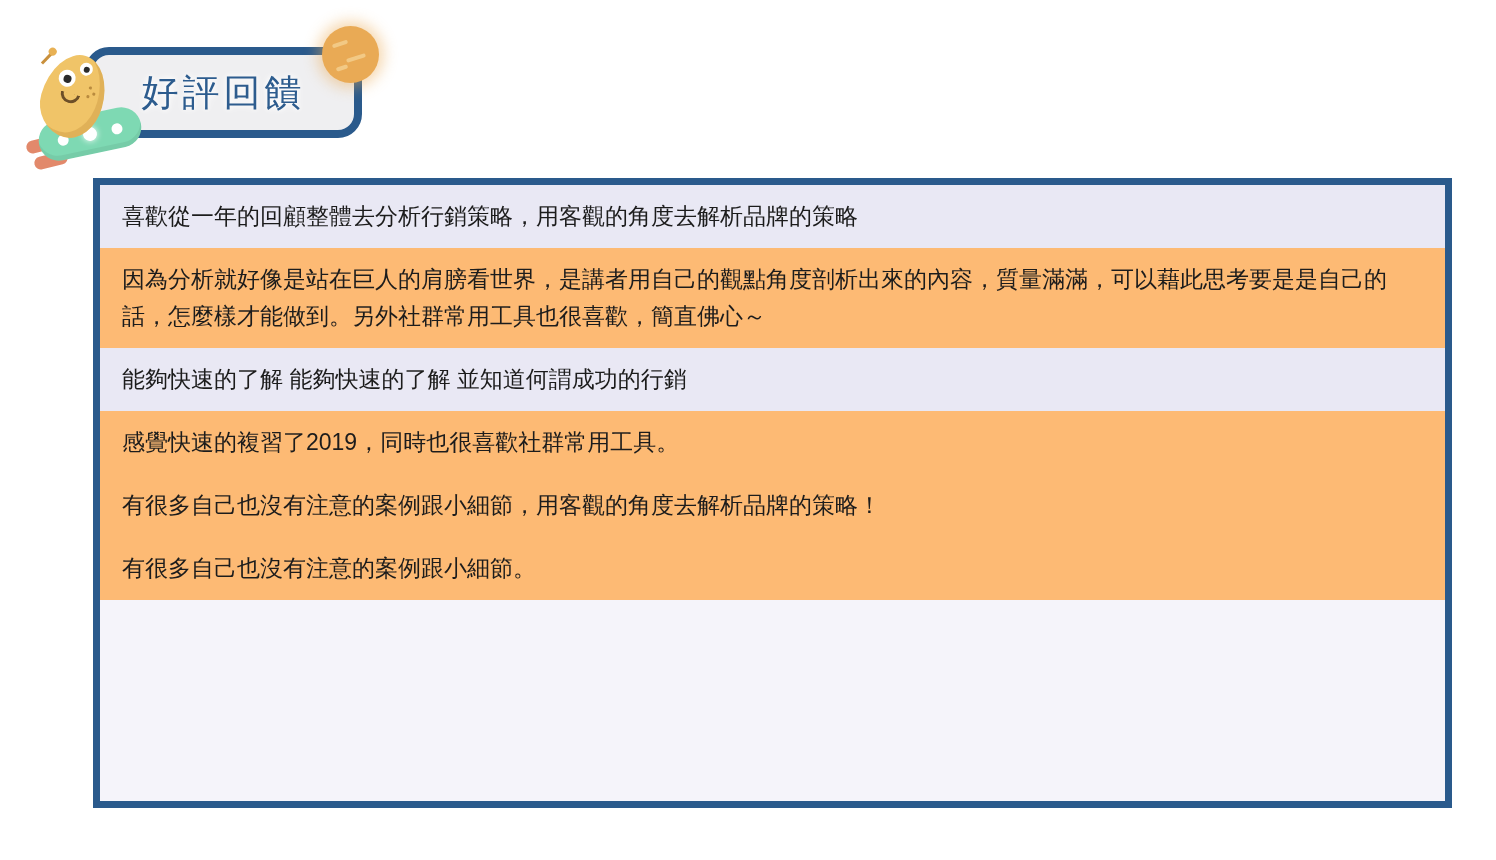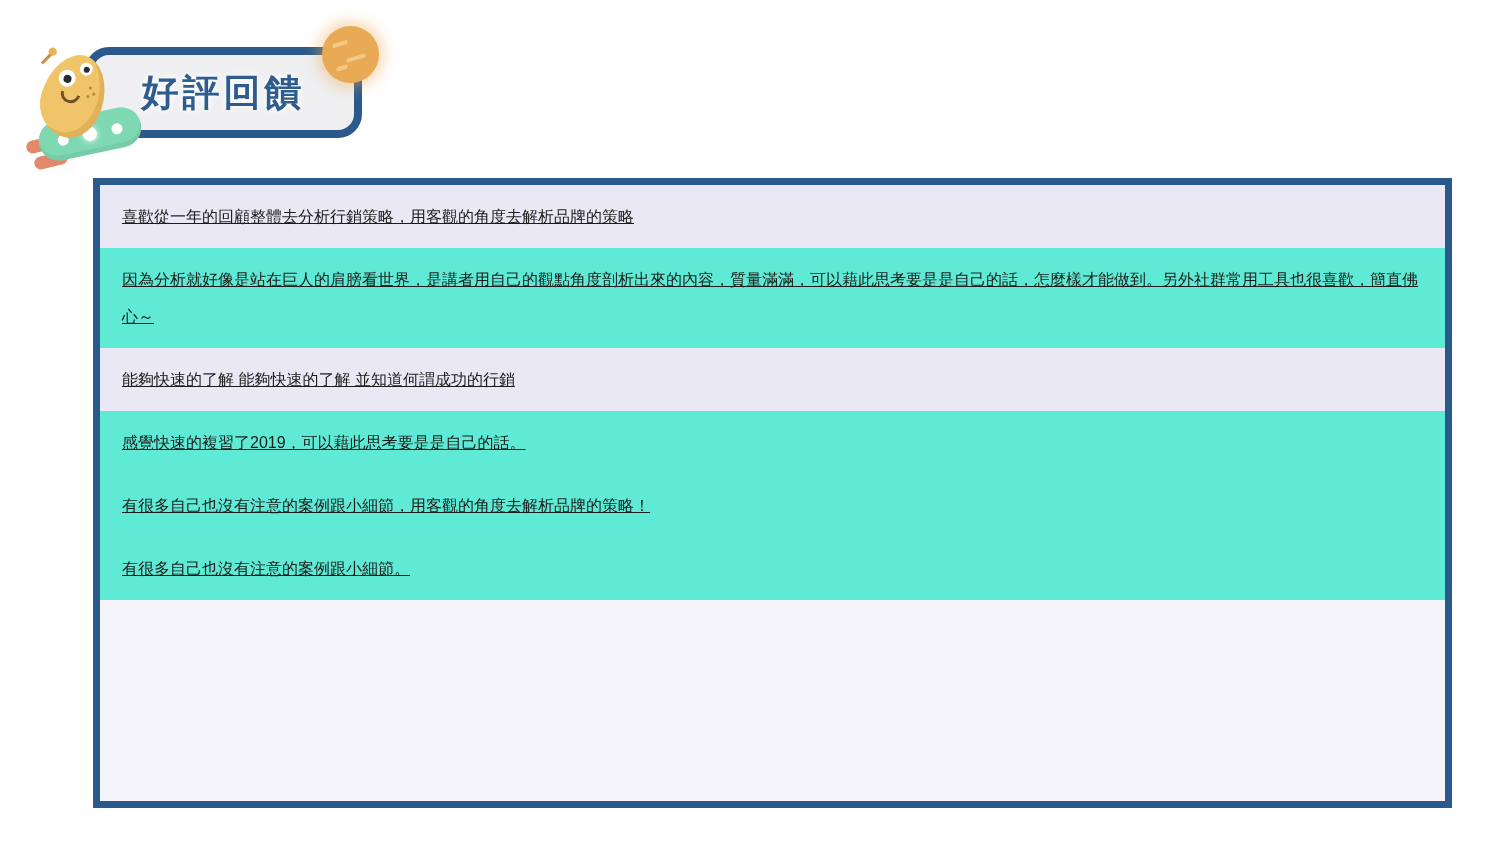--- a/index.html
+++ b/index.html
@@ -30,21 +30,21 @@
   .title-badge {
     position: absolute; left: 85px; top: 47px;
     width: 277px; height: 91px;
     background: #efeff1;
     border: 8px solid #2a5a8c;
     border-radius: 24px;
     z-index: 5;
     display: flex; align-items: center; justify-content: center;
   }
   .title-badge .badge-text {
-    font-size: 37px; font-weight: bold; color: #2d5c8e;
+    font-size: 37px; font-weight: normal; color: #2d5c8e;
     letter-spacing: 4px;
     text-shadow: 0 0 5px #ffffff, 0 0 8px #ffffff;
   }
 
   
   .mascot { position: absolute; left: 8px; top: 52px; width: 130px; height: 120px; z-index: 7; }
   .mascot .leg {
     position: absolute; background: #e2896b; border-radius: 8px;
     width: 34px; height: 13px;
   }
@@ -102,27 +102,26 @@
   
   .feedback-table {
     position: absolute; left: 93px; top: 178px;
     width: 1359px; min-height: 630px;
     border: 7px solid #2a5a8c;
     background: #f5f4fa;
     display: flex; flex-direction: column;
   }
   .feedback-row {
     padding: 13px 22px;
-    font-size: 16px; line-height: 37px;
+    font-size: 23px; line-height: 37px;
     color: #1c1c1c;
     flex: 0 0 auto;
-    text-decoration: underline;
   }
   .feedback-row.odd  { background: #e9e8f4; }
-  .feedback-row.even { background: #5eead4; }
+  .feedback-row.even { background: #fdba74; }
 </style>
 </head>
 <body>
 
 <div class="canvas">
 
   <div class="accent-circle">
     <div class="dash d1"></div>
     <div class="dash d2"></div>
     <div class="dash d3"></div>
@@ -152,18 +151,18 @@
       <div class="freckle f1"></div>
       <div class="freckle f2"></div>
       <div class="freckle f3"></div>
     </div>
   </div>
 
   <div class="feedback-table">
     <div class="feedback-row odd">喜歡從一年的回顧整體去分析行銷策略，用客觀的角度去解析品牌的策略</div>
     <div class="feedback-row even">因為分析就好像是站在巨人的肩膀看世界，是講者用自己的觀點角度剖析出來的內容，質量滿滿，可以藉此思考要是是自己的話，怎麼樣才能做到。另外社群常用工具也很喜歡，簡直佛心～</div>
     <div class="feedback-row odd">能夠快速的了解 能夠快速的了解 並知道何謂成功的行銷</div>
-    <div class="feedback-row even">感覺快速的複習了2019，可以藉此思考要是是自己的話。</div>
+    <div class="feedback-row even">感覺快速的複習了2019，同時也很喜歡社群常用工具。</div>
     <div class="feedback-row even">有很多自己也沒有注意的案例跟小細節，用客觀的角度去解析品牌的策略！</div>
     <div class="feedback-row even">有很多自己也沒有注意的案例跟小細節。</div>
   </div>
 
 </div>
 
 </body></html>

